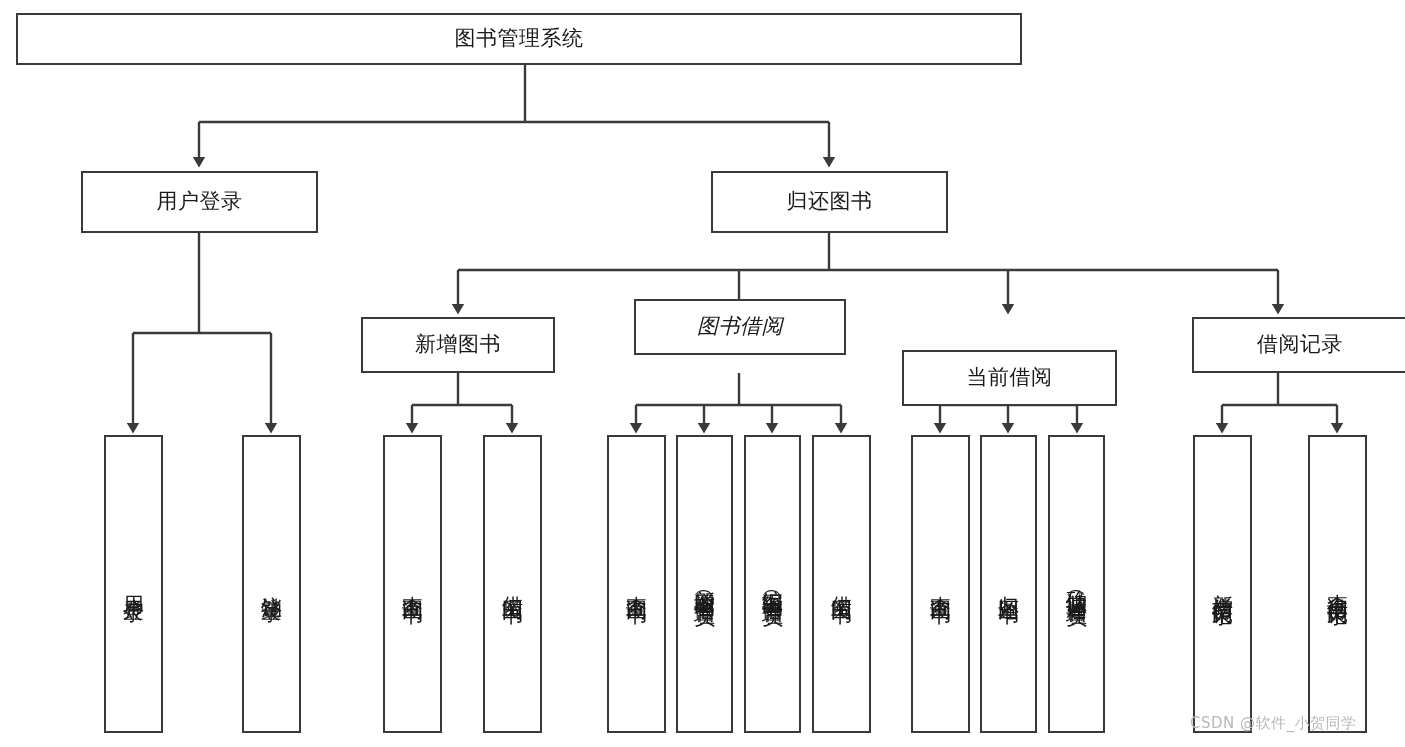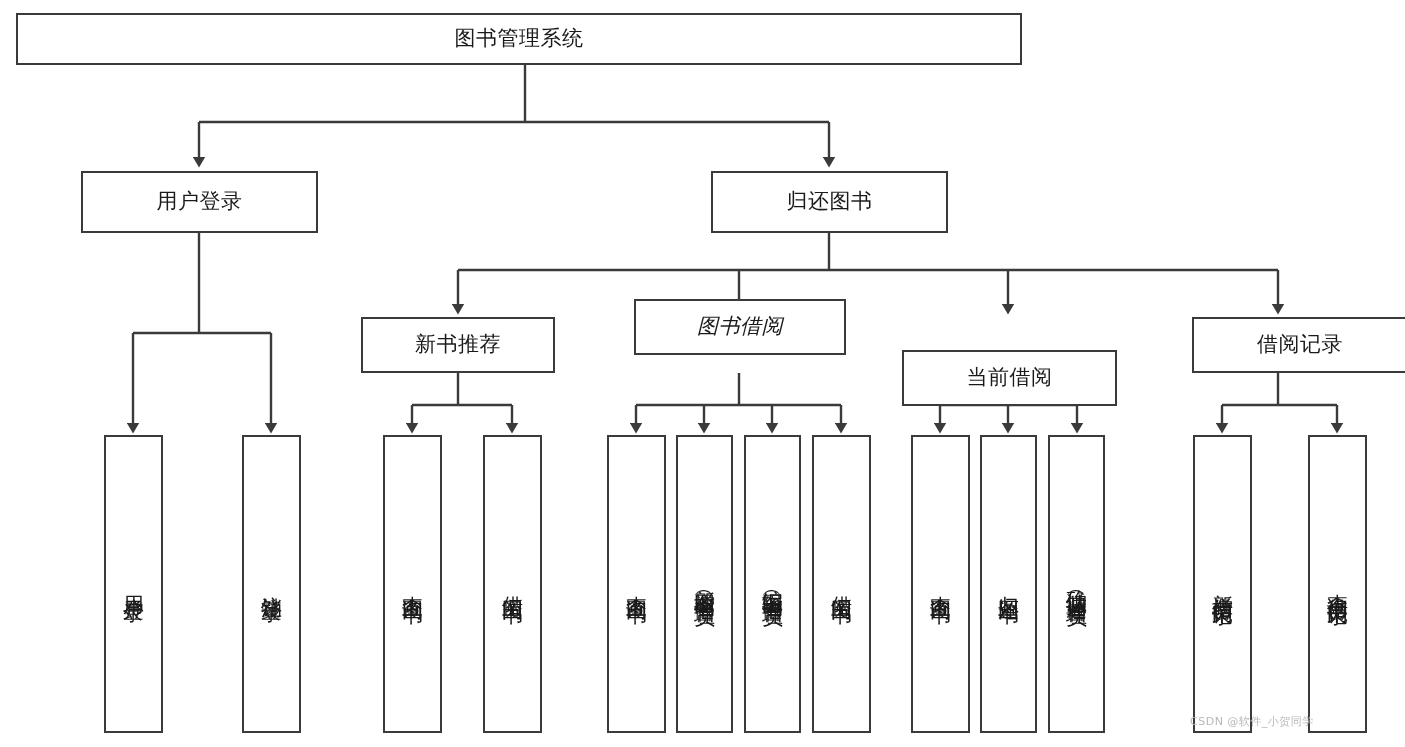--- a/index.html
+++ b/index.html
@@ -38,21 +38,21 @@
   .v-node .lbl{
     writing-mode:vertical-rl;
     text-orientation:upright;
     font-size:21px;
     line-height:1.05;
     letter-spacing:2.5px;
     white-space:nowrap;
   }
   .watermark{
     position:absolute;
-    font-size:11px;
+    font-size:15px;
     color:#b9b9b9;
     white-space:nowrap;
     letter-spacing:0.5px;
     font-family:"DejaVu Sans","Liberation Sans",sans-serif;
   }
 </style>
 </head>
 <body>
 
 <div id="canvas">
@@ -112,21 +112,21 @@
   </div>
 
   <div class="node h-node" style="left:81px;top:171px;width:237px;height:62px;">
     <span class="lbl">用户登录</span>
   </div>
   <div class="node h-node" style="left:711px;top:171px;width:237px;height:62px;">
     <span class="lbl">归还图书</span>
   </div>
 
   <div class="node h-node" style="left:361px;top:317px;width:194px;height:56px;">
-    <span class="lbl">新书推荐</span>
+    <span class="lbl">新增图书</span>
   </div>
   <div class="node h-node" style="left:634px;top:299px;width:212px;height:56px;font-style:italic;">
     <span class="lbl">图书借阅</span>
   </div>
   <div class="node h-node" style="left:902px;top:317px;width:215px;height:56px;margin-top:33px;">
     <span class="lbl">当前借阅</span>
   </div>
   <div class="node h-node" style="left:1172px;top:317px;width:216px;height:56px;margin-left:20px;">
     <span class="lbl">借阅记录</span>
   </div>

